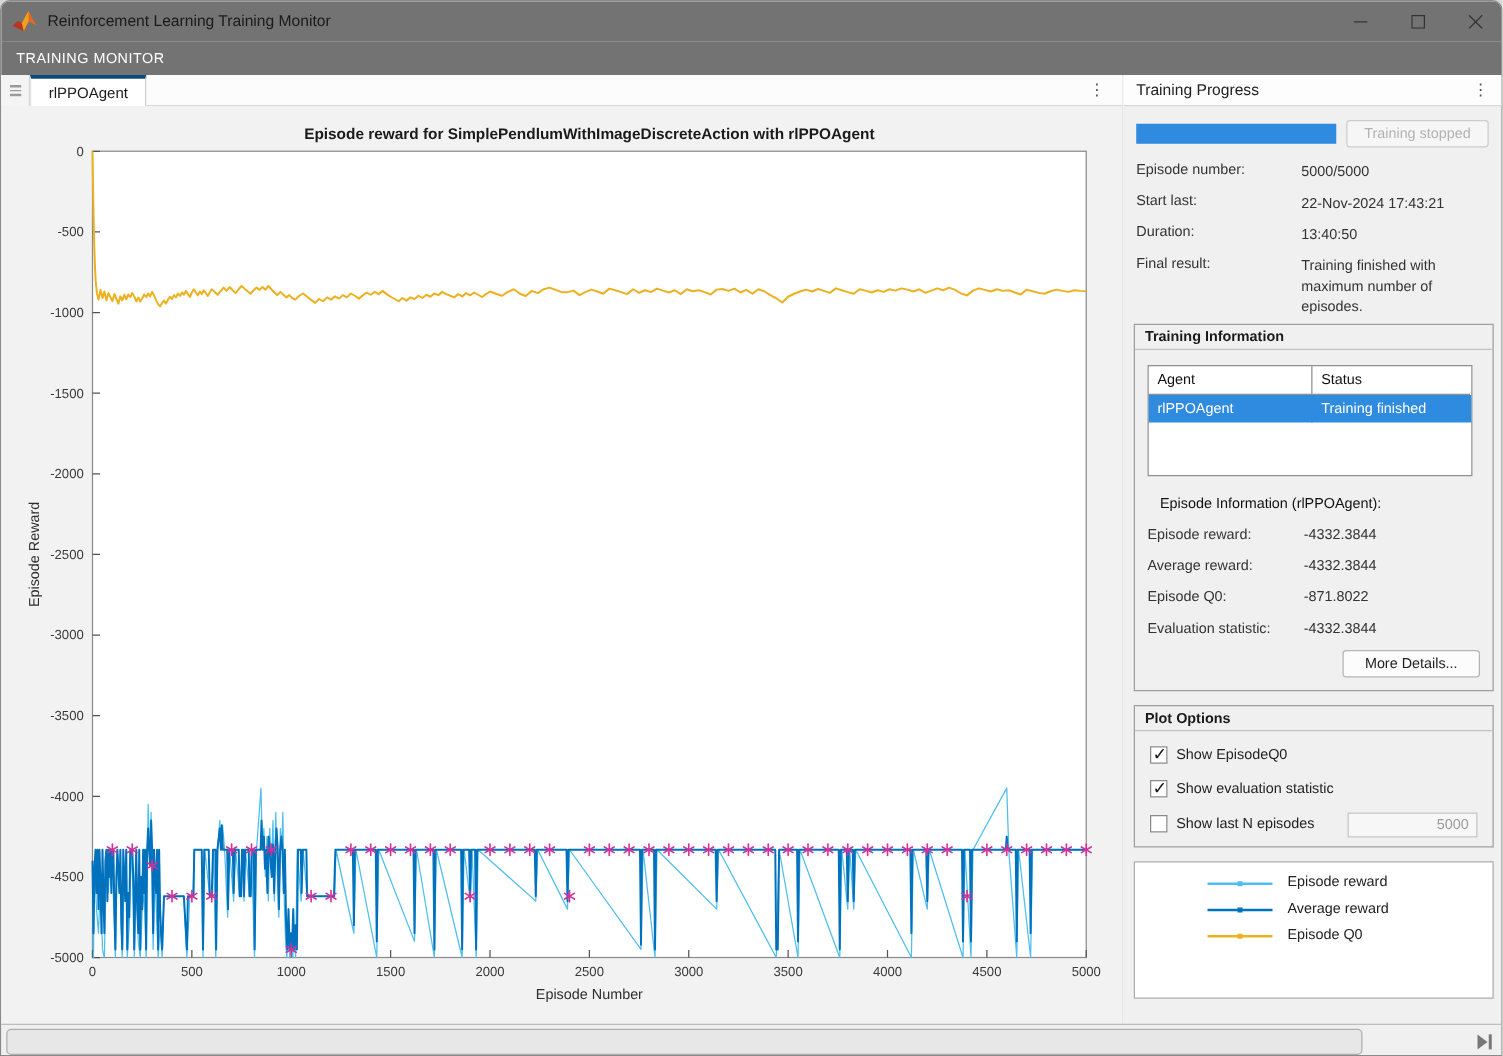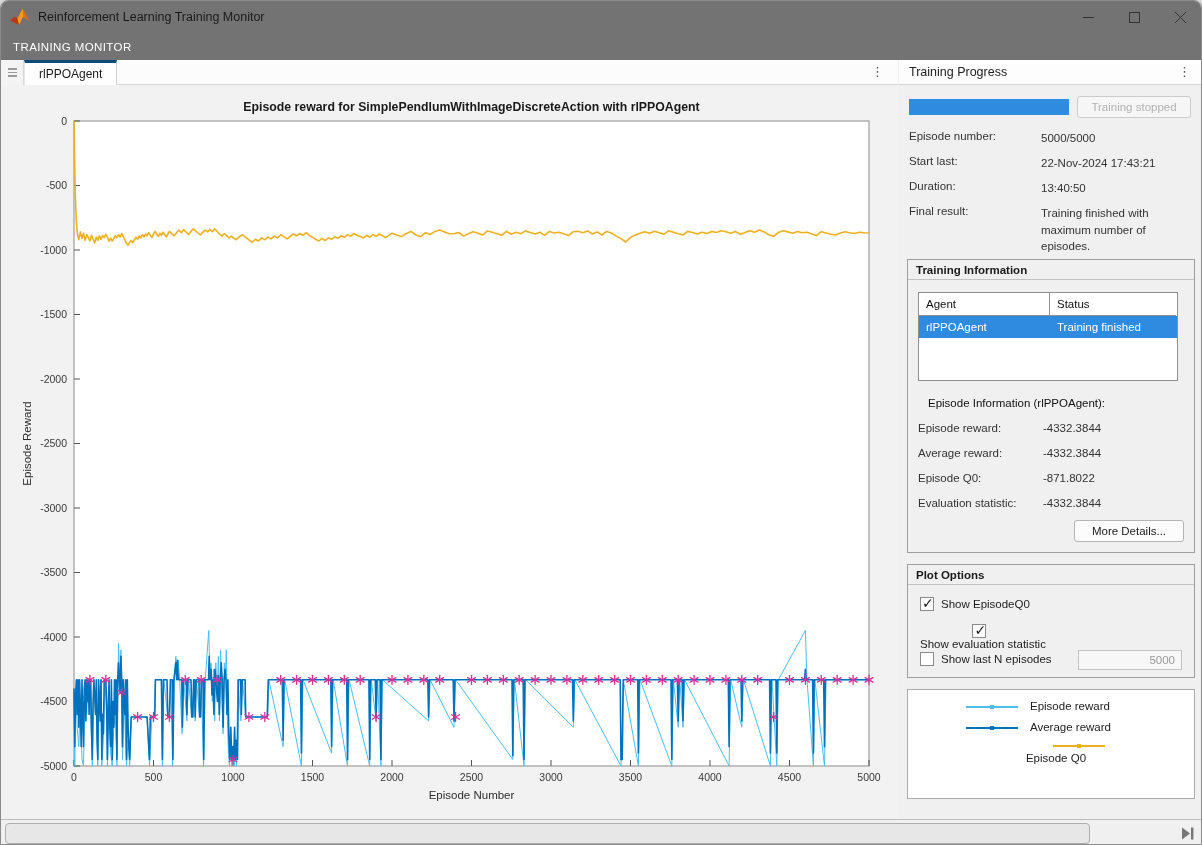--- a/index.html
+++ b/index.html
@@ -503,21 +503,21 @@
       </div>
       <div class="morebtn" style="top:260px;">More Details...</div>
     </div>
 
     <div class="groupbox" style="top:504px; height:114px;">
       <div class="grouptitle">Plot Options</div>
       <div class="cbrow" style="top:32px;">
         <div class="cbox checked"></div>
         <span>Show EpisodeQ0</span>
       </div>
-      <div class="cbrow" style="top:59px;flex-direction:column;">
+      <div class="cbrow" style="top:59px;">
         <div class="cbox checked"></div>
         <span>Show evaluation statistic</span>
       </div>
       <div class="cbrow" style="top:87px;">
         <div class="cbox"></div>
         <span>Show last N episodes</span>
       </div>
       <input class="ninput" style="top: 85px;" disabled="" value="5000">
     </div>
 
@@ -529,21 +529,21 @@
           </svg>
         <span class="leglabel">Episode reward</span>
       </div>
       <div class="legrow" style="top:30px;">
         <svg class="legmarker" width="56" height="10">
             <line x1="2" y1="5" x2="54" y2="5" stroke="#0072BD" stroke-width="2"></line>
             <rect x="26" y="3" width="4" height="4" fill="#0072BD"></rect>
           </svg>
         <span class="leglabel">Average reward</span>
       </div>
-      <div class="legrow" style="top:51px;flex-direction:column;">
+      <div class="legrow" style="top:51px;">
         <svg class="legmarker" width="56" height="10">
             <line x1="2" y1="5" x2="54" y2="5" stroke="#EDB120" stroke-width="2"></line>
             <rect x="26" y="3" width="4" height="4" fill="#EDB120"></rect>
           </svg>
         <span class="leglabel">Episode Q0</span>
       </div>
     </div>
   </div>
 
   <div class="statusbar">

